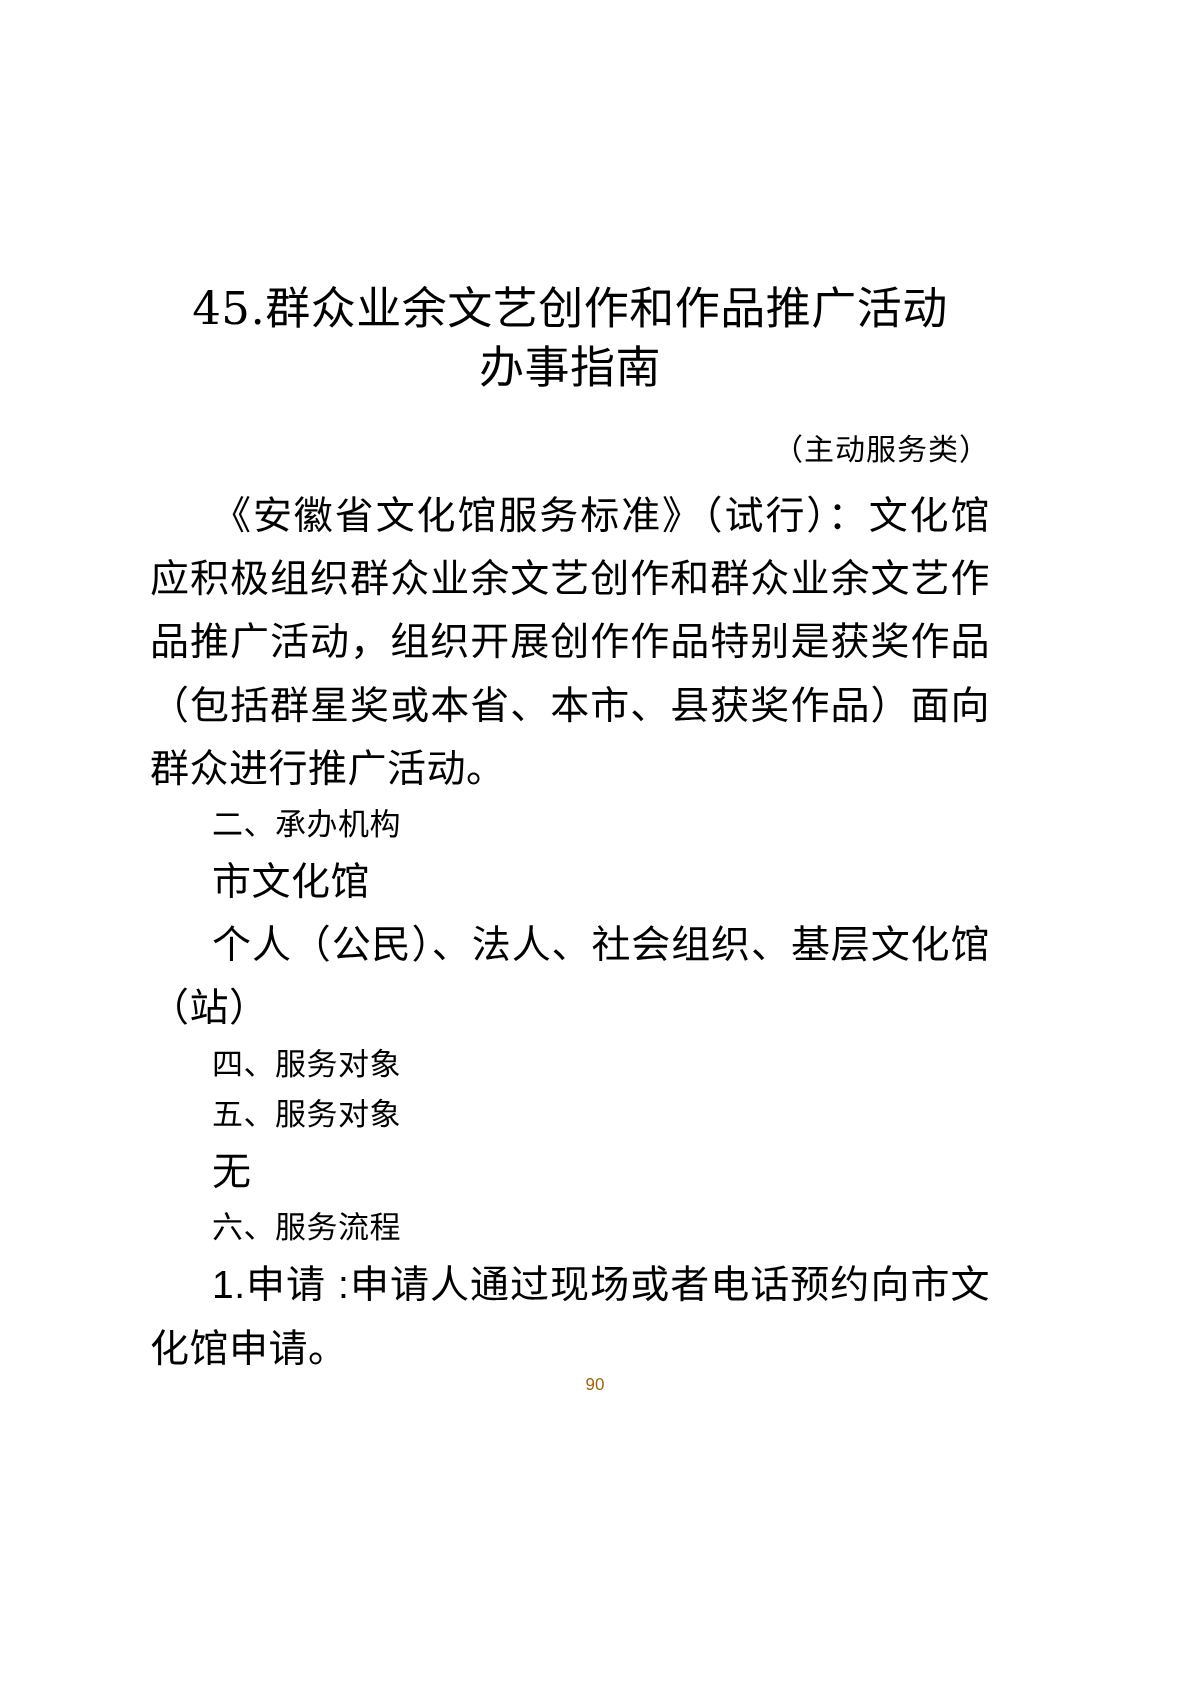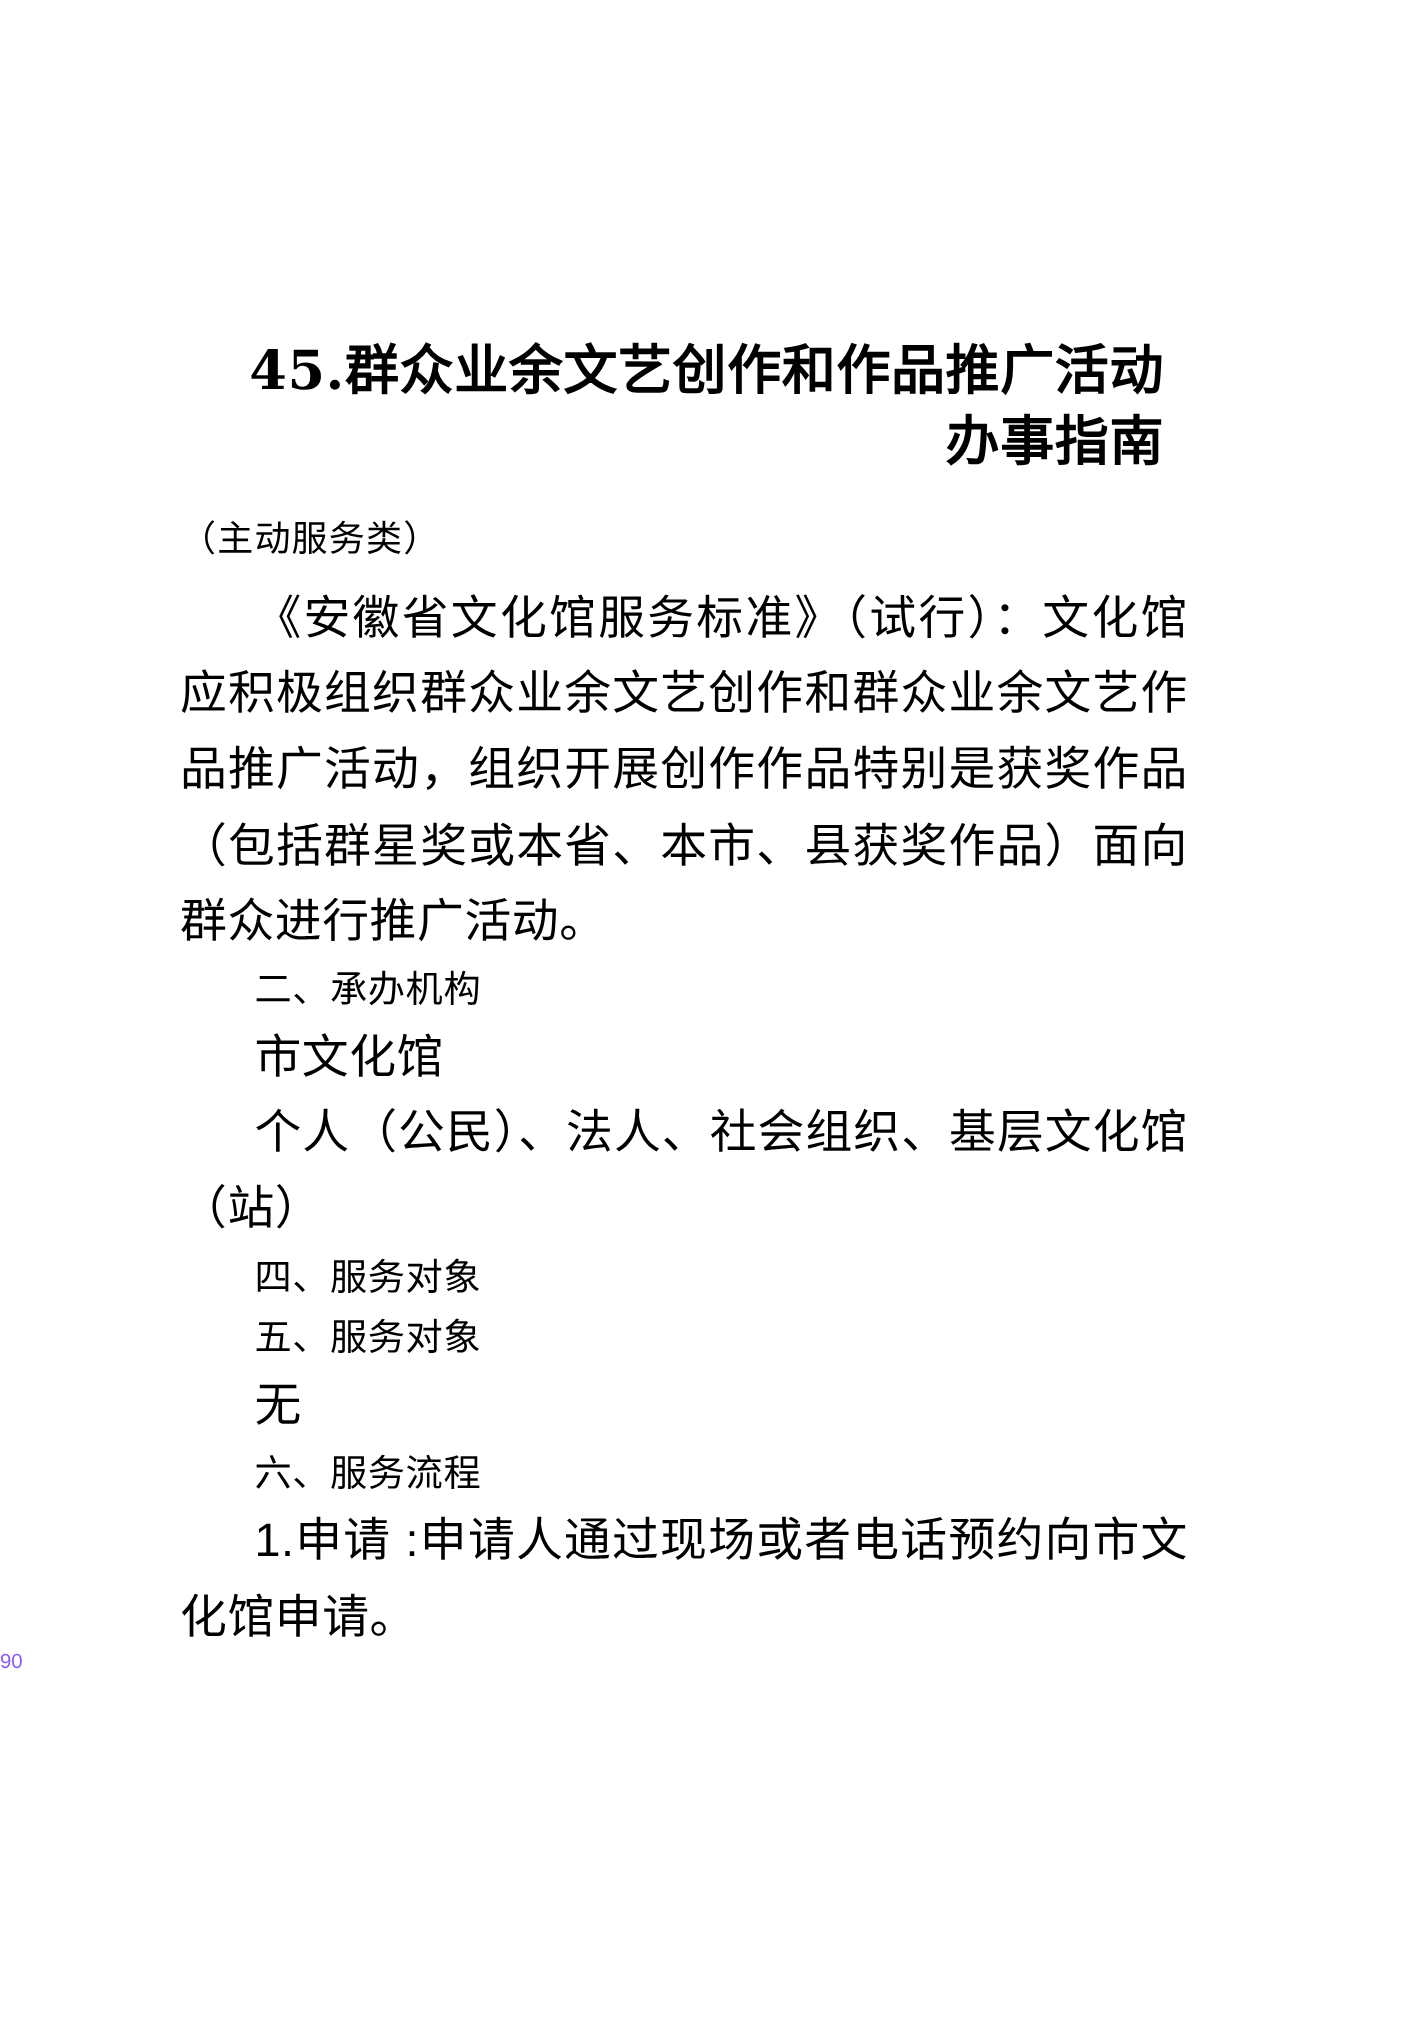--- a/index.html
+++ b/index.html
@@ -24,31 +24,31 @@
     background: #ffffff;
   }
   .content {
     position: absolute;
     left: 150px;
     top: 280px;
     width: 840px;
   }
   .doc-title {
     font-family: "DejaVu Serif", "Liberation Serif", serif;
-    font-weight: bold;
+    font-weight: normal;
     font-size: 45px;
     line-height: 1.30;
-    text-align: right;
+    text-align: center;
     letter-spacing: 0.5px;
     margin: 0 0 6px 0;
     padding: 0 20px;
   }
   .doc-subtitle {
     font-size: 30px;
-    text-align: left;
+    text-align: right;
     line-height: 1.5;
     margin: 30px 0 12px 0;
     letter-spacing: 1px;
   }
   .section-heading {
     font-size: 31px;
     line-height: 1.62;
     margin: 0;
     text-indent: 62px;
     letter-spacing: 0.5px;
@@ -59,23 +59,23 @@
     margin: 0;
     text-indent: 62px;
     letter-spacing: 0.5px;
     text-align: justify;
   }
   .page-number {
     position: absolute;
     left: 0;
     right: 0;
     top: 1375px;
-    text-align: left;
+    text-align: center;
     font-size: 17px;
-    color: #8b5cf6;
+    color: #a16207;
     font-family: "Liberation Sans", sans-serif;
   }
 </style>
 </head>
 <body>
 
 <div class="page">
   <div class="content">
 
     <h1 class="doc-title">45.群众业余文艺创作和作品推广活动办事指南</h1>

